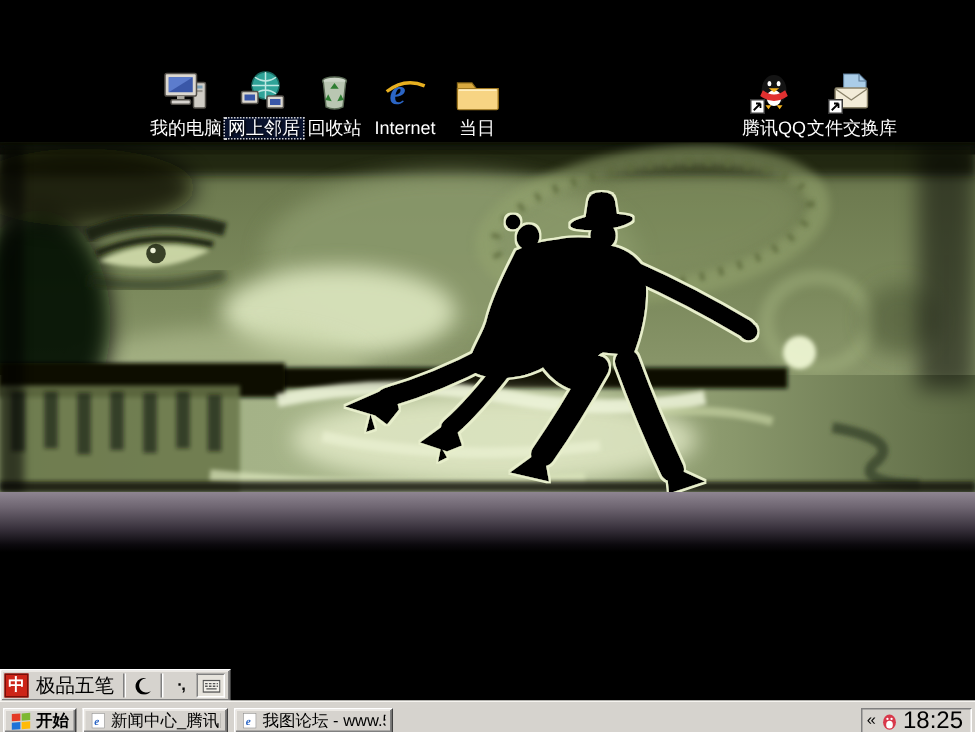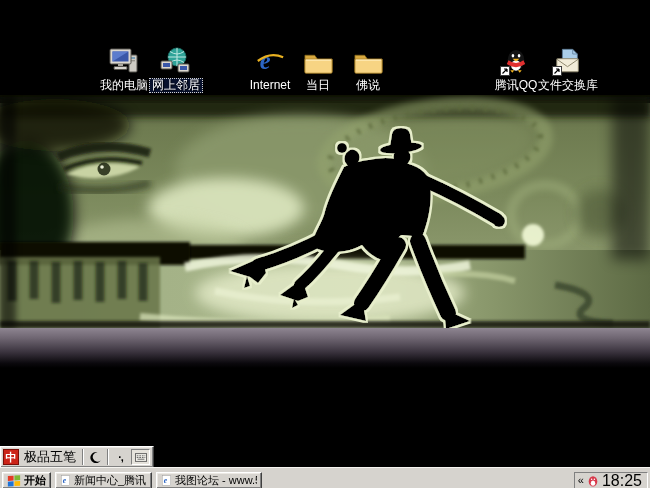--- a/index.html
+++ b/index.html
@@ -201,20 +201,30 @@
         <path d="M8,11 h18 M17,2 v18 M10,5.5 q7,5 14,0 M10,16.5 q7,-5 14,0" stroke="#bfe8e2" stroke-width="1" fill="none"></path>
         <rect x="1" y="15" width="11" height="8" rx="1" fill="#dcd8d0" stroke="#55524c"></rect>
         <rect x="3" y="17" width="7" height="4" fill="#3a57a8"></rect>
         <rect x="18" y="18" width="11" height="8" rx="1" fill="#dcd8d0" stroke="#55524c"></rect>
         <rect x="20" y="20" width="7" height="4" fill="#3a57a8"></rect>
       </svg>
     </div>
     <div class="ilabel">网上邻居</div>
   </div>
 
+  <div class="dicon" style="left:195px">
+    <div class="ig">
+      <svg width="30" height="30" viewBox="0 0 32 32">
+        <ellipse cx="16" cy="8.5" rx="8.5" ry="2.8" fill="#cdd6c8" stroke="#5a6a55"></ellipse>
+        <path d="M8,9 L10,27 q6,3 12,0 L24,9" fill="#b9c6b2" stroke="#5a6a55"></path>
+        <path d="M13,14 l3,-4 l3,4 z M11.5,18 l-2,4 l4.5,1 z M20.5,18 l2,4 l-4.5,1 z" fill="#2e7d32"></path>
+      </svg>
+    </div>
+    <div class="ilabel">回收站</div>
+  </div>
 
   <div class="dicon" style="left:242px">
     <div class="ig">
       <svg width="30" height="30" viewBox="0 0 32 32">
         <text x="5" y="25" font-size="26" font-style="italic" font-weight="bold" fill="#2b65c4" font-family="Liberation Serif, serif">e</text>
         <path d="M3,16 q13,-10 27,-4" stroke="#e8b020" stroke-width="2.4" fill="none"></path>
       </svg>
     </div>
     <div class="ilabel">Internet</div>
   </div>
@@ -223,30 +233,20 @@
     <div class="ig">
       <svg width="31" height="26" viewBox="0 0 32 26">
         <path d="M2,5 h10 l3,4 h15 v13 a1,1 0 0 1 -1,1 h-26 a1,1 0 0 1 -1,-1 z" fill="#d8a93f" stroke="#8a6a1a" stroke-width=".8"></path>
         <path d="M2,9 h28 v13.5 a1,1 0 0 1 -1,1 h-26 a1,1 0 0 1 -1,-1 z" fill="#f7d483" stroke="#a07820" stroke-width=".8"></path>
         <path d="M3,10 h26" stroke="#ffefc0" stroke-width="1.2"></path>
       </svg>
     </div>
     <div class="ilabel">当日</div>
   </div>
 
-  <div class="dicon" style="left:340px">
-    <div class="ig">
-      <svg width="31" height="26" viewBox="0 0 32 26">
-        <path d="M2,5 h10 l3,4 h15 v13 a1,1 0 0 1 -1,1 h-26 a1,1 0 0 1 -1,-1 z" fill="#d8a93f" stroke="#8a6a1a" stroke-width=".8"></path>
-        <path d="M2,9 h28 v13.5 a1,1 0 0 1 -1,1 h-26 a1,1 0 0 1 -1,-1 z" fill="#f7d483" stroke="#a07820" stroke-width=".8"></path>
-        <path d="M3,10 h26" stroke="#ffefc0" stroke-width="1.2"></path>
-      </svg>
-    </div>
-    <div class="ilabel">佛说</div>
-  </div>
 
 
 
   <div class="dicon" style="left:488px">
     <div class="ig">
       <svg width="28" height="30" viewBox="0 0 32 32">
         <ellipse cx="16" cy="15" rx="9.5" ry="11.5" fill="#141414"></ellipse>
         <ellipse cx="16" cy="21" rx="5.5" ry="6" fill="#fff"></ellipse>
         <ellipse cx="12.5" cy="10" rx="1.5" ry="2" fill="#fff"></ellipse>
         <ellipse cx="19.5" cy="10" rx="1.5" ry="2" fill="#fff"></ellipse>

